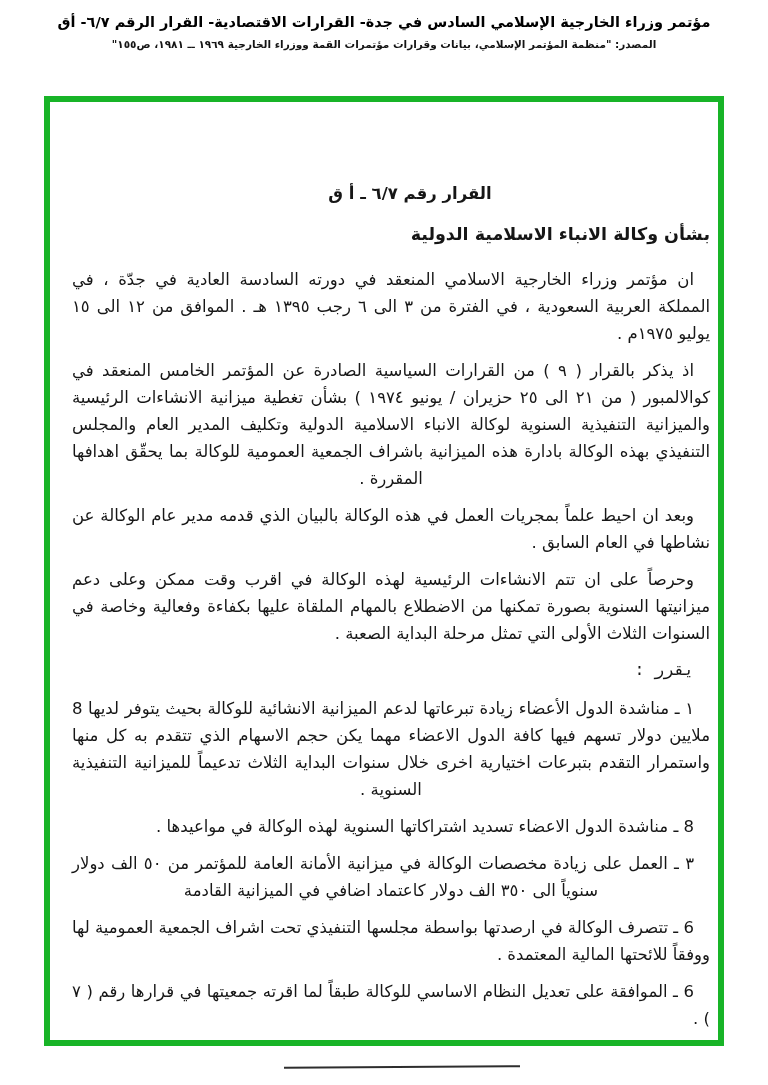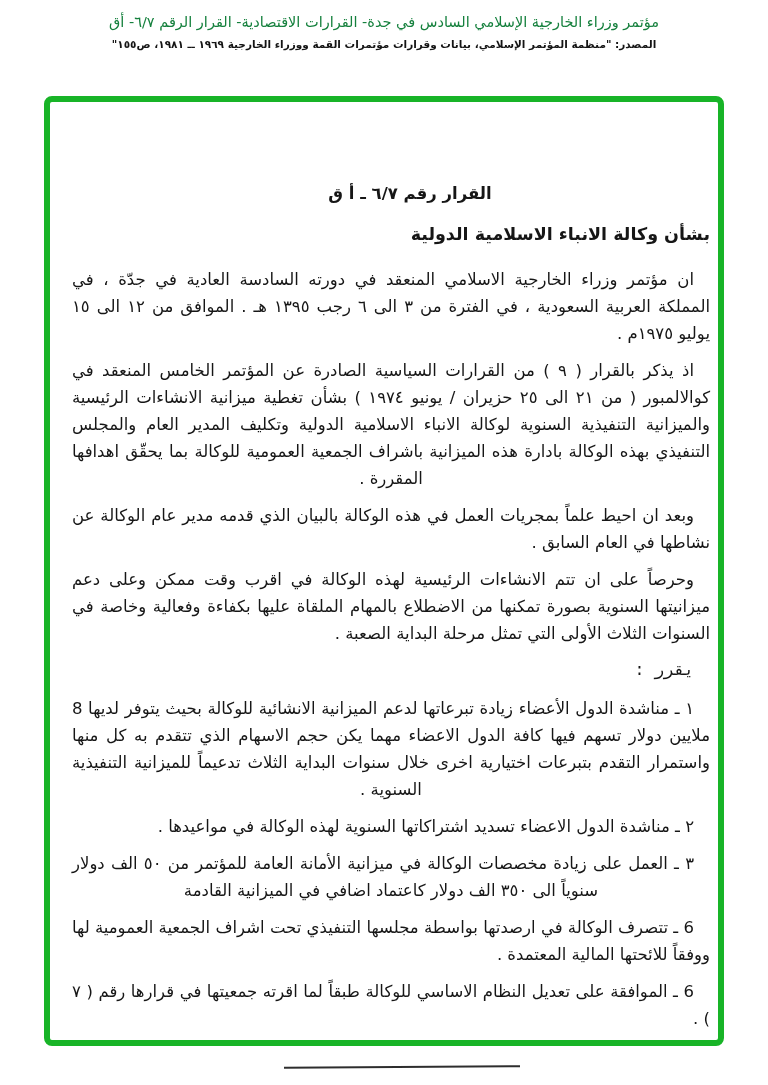--- a/index.html
+++ b/index.html
@@ -13,36 +13,36 @@
     overflow: hidden;
   }
   .doc-header {
     position: absolute;
     top: 14px; left: 0; right: 0;
     text-align: center;
     direction: rtl;
   }
   .doc-header .line1 {
     font-size: 14.5px;
-    font-weight: normal;
+    font-weight: bold;
     letter-spacing: 0;
-    color: #15803d;
+    color: #000000;
   }
   .doc-header .line2 {
     font-size: 10.5px;
     font-weight: bold;
     margin-top: 8px;
     color: #141414;
   }
   .page-frame {
     position: absolute;
     left: 44px; top: 96px;
     width: 680px; height: 950px;
     border: 6px solid #18b427;
-    border-radius: 8px;
+    border-radius: 0;
     background: #ffffff;
   }
   .page-content {
     direction: rtl;
     padding: 78px 8px 0 22px;
     font-size: 16.5px;
     line-height: 27px;
   }
   .decision-title {
     text-align: center;
@@ -92,20 +92,20 @@
     <div class="decision-subtitle">بشأن وكالة الانباء الاسلامية الدولية</div>
 
     <p class="para indent">ان مؤتمر وزراء الخارجية الاسلامي المنعقد في دورته السادسة العادية في جدّة ، في المملكة العربية السعودية ، في الفترة من ٣ الى ٦ رجب ١٣٩٥ هـ . الموافق من ١٢ الى ١٥ يوليو ١٩٧٥م .</p>
     <p class="para indent center-last">اذ يذكر بالقرار ( ٩ ) من القرارات السياسية الصادرة عن المؤتمر الخامس المنعقد في كوالالمبور ( من ٢١ الى ٢٥ حزيران / يونيو ١٩٧٤ )  بشأن تغطية ميزانية الانشاءات الرئيسية والميزانية التنفيذية السنوية لوكالة الانباء الاسلامية الدولية وتكليف المدير العام والمجلس التنفيذي بهذه الوكالة بادارة هذه الميزانية باشراف الجمعية العمومية للوكالة بما يحقّق اهدافها المقررة .</p>
     <p class="para indent">وبعد ان احيط علماً بمجريات العمل في هذه الوكالة بالبيان الذي قدمه مدير عام الوكالة عن نشاطها في العام السابق .</p>
     <p class="para indent">وحرصاً على ان تتم الانشاءات الرئيسية لهذه الوكالة في اقرب وقت ممكن وعلى دعم ميزانيتها السنوية بصورة تمكنها من الاضطلاع بالمهام الملقاة عليها بكفاءة وفعالية وخاصة في السنوات الثلاث الأولى التي تمثل مرحلة البداية الصعبة .</p>
 
     <p class="para decides">يقرر :</p>
 
     <p class="para indent center-last">١ ـ مناشدة الدول الأعضاء زيادة تبرعاتها لدعم الميزانية الانشائية للوكالة بحيث يتوفر لديها 8 ملايين دولار تسهم فيها كافة الدول الاعضاء مهما يكن حجم الاسهام الذي تتقدم به كل منها واستمرار التقدم بتبرعات اختيارية اخرى خلال سنوات البداية الثلاث تدعيماً للميزانية التنفيذية السنوية .</p>
-    <p class="para indent">٢ ـ مناشدة الدول الاعضاء تسديد اشتراكاتها السنوية لهذه الوكالة في مواعيدها .</p>
+    <p class="para indent">8 ـ مناشدة الدول الاعضاء تسديد اشتراكاتها السنوية لهذه الوكالة في مواعيدها .</p>
     <p class="para indent center-last">٣ ـ العمل على زيادة مخصصات الوكالة في ميزانية الأمانة العامة للمؤتمر من ٥٠ الف دولار سنوياً الى ٣٥٠ الف دولار كاعتماد اضافي في الميزانية القادمة</p>
     <p class="para indent">6 ـ تتصرف الوكالة في ارصدتها بواسطة مجلسها التنفيذي تحت اشراف الجمعية العمومية لها ووفقاً للائحتها المالية المعتمدة .</p>
     <p class="para indent">6 ـ الموافقة على تعديل النظام الاساسي للوكالة طبقاً لما اقرته جمعيتها في قرارها رقم ( ٧ ) .</p>
 
     <div class="footer-rule"></div>
   </div>
 </div>
 
 </body></html>

